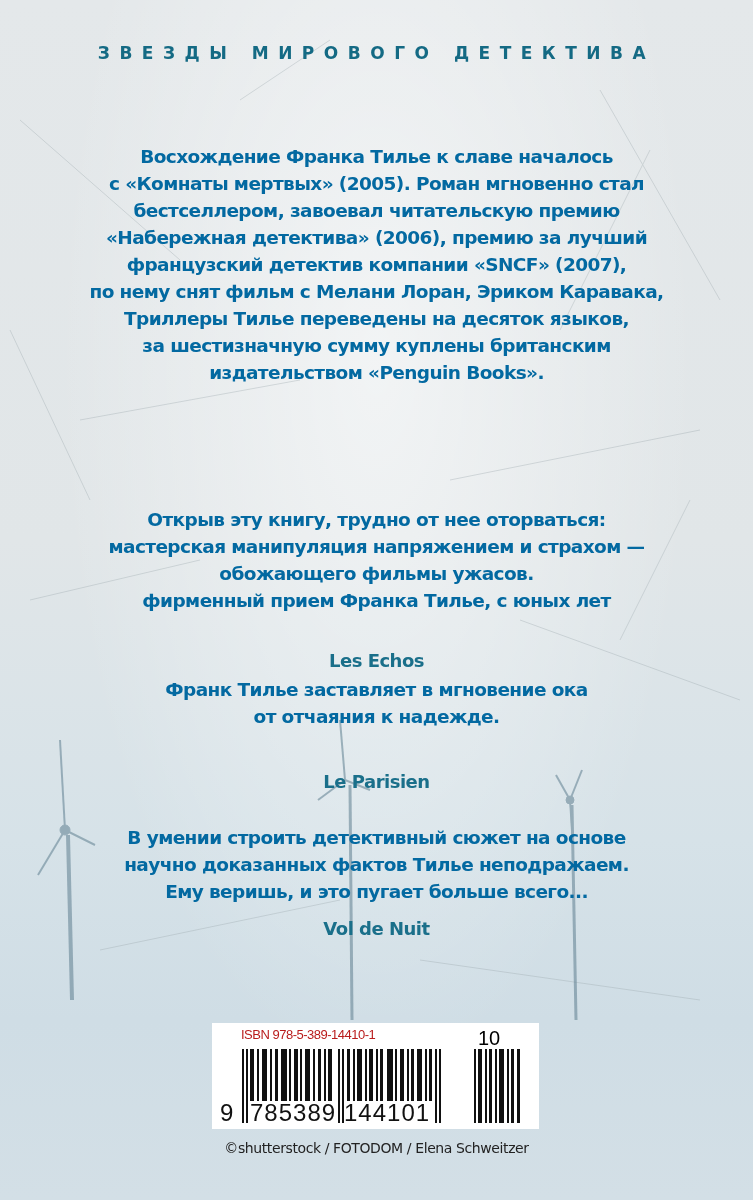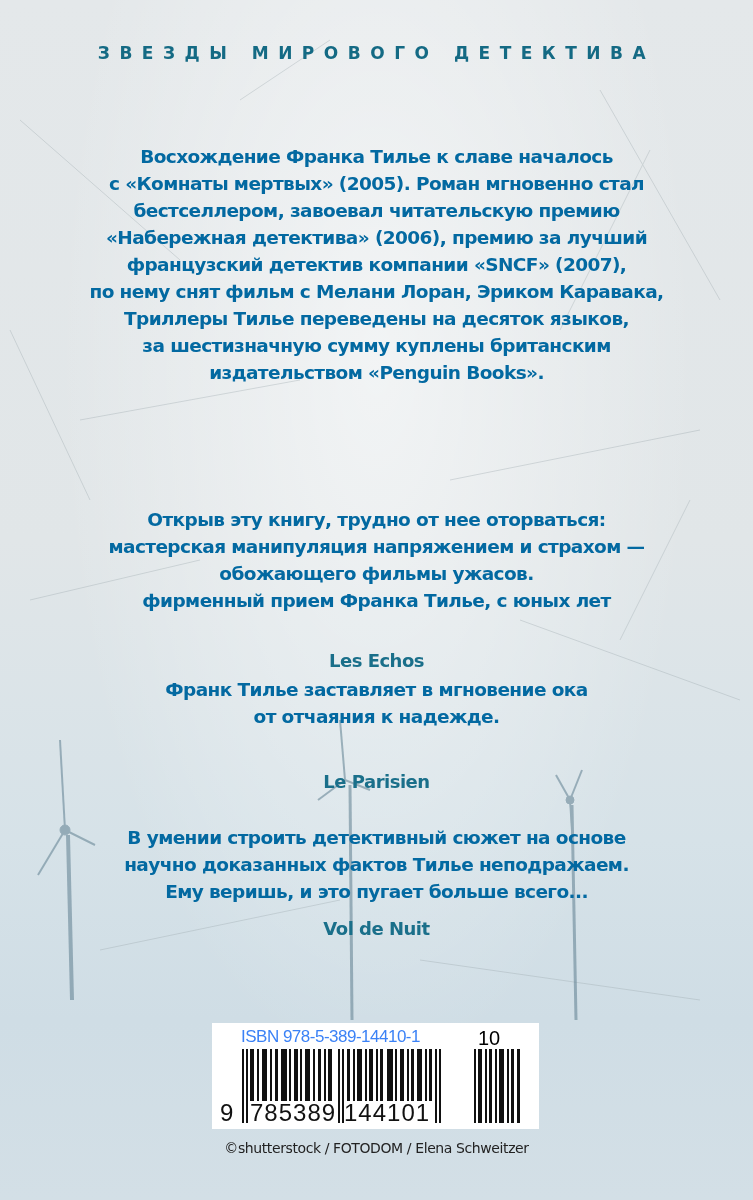--- a/index.html
+++ b/index.html
@@ -37,21 +37,21 @@
     color: #1a6f8a; font-weight: bold; font-size: 18px;
     font-family: "DejaVu Sans", sans-serif; letter-spacing: -0.5px;
   }
   .barcode-box {
     position: absolute; left: 212px; top: 1023px; width: 327px; height: 106px;
     background: #ffffff;
   }
   .isbn-text {
     position: absolute; left: 29px; top: 4px;
     font-family: "Liberation Sans Narrow", "Liberation Sans", sans-serif;
-    font-size: 17px; color: #3b82f6; letter-spacing: -0.5px;
+    font-size: 13px; color: #b91c1c; letter-spacing: -0.5px;
   }
   .addon-text {
     position: absolute; left: 266px; top: 4px;
     font-family: "Liberation Sans", sans-serif; font-size: 20px; color: #000000;
   }
   .bars { position: absolute; left: 30px; top: 26px; }
   .addon-bars { position: absolute; left: 262px; top: 26px; }
   .digits {
     position: absolute; top: 78px; font-family: "Liberation Sans", sans-serif;
     font-size: 24px; color: #111; line-height: 24px; letter-spacing: 1px;

